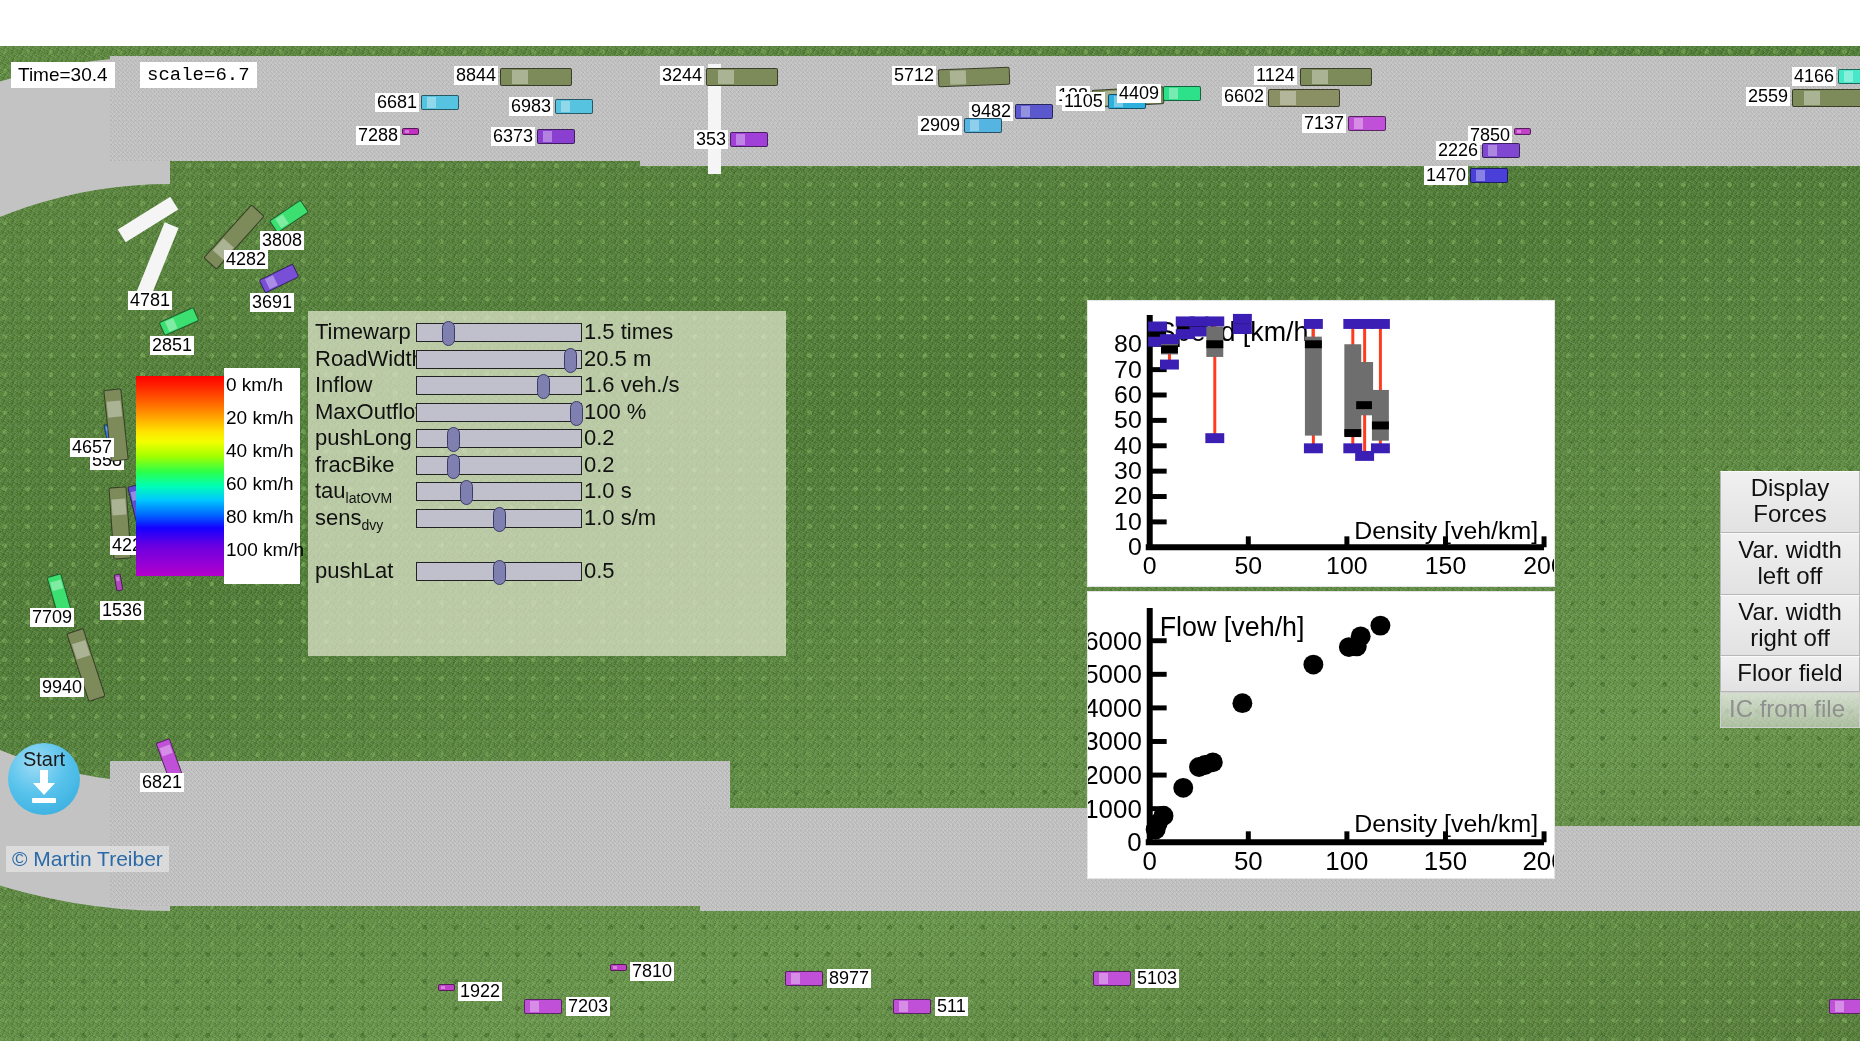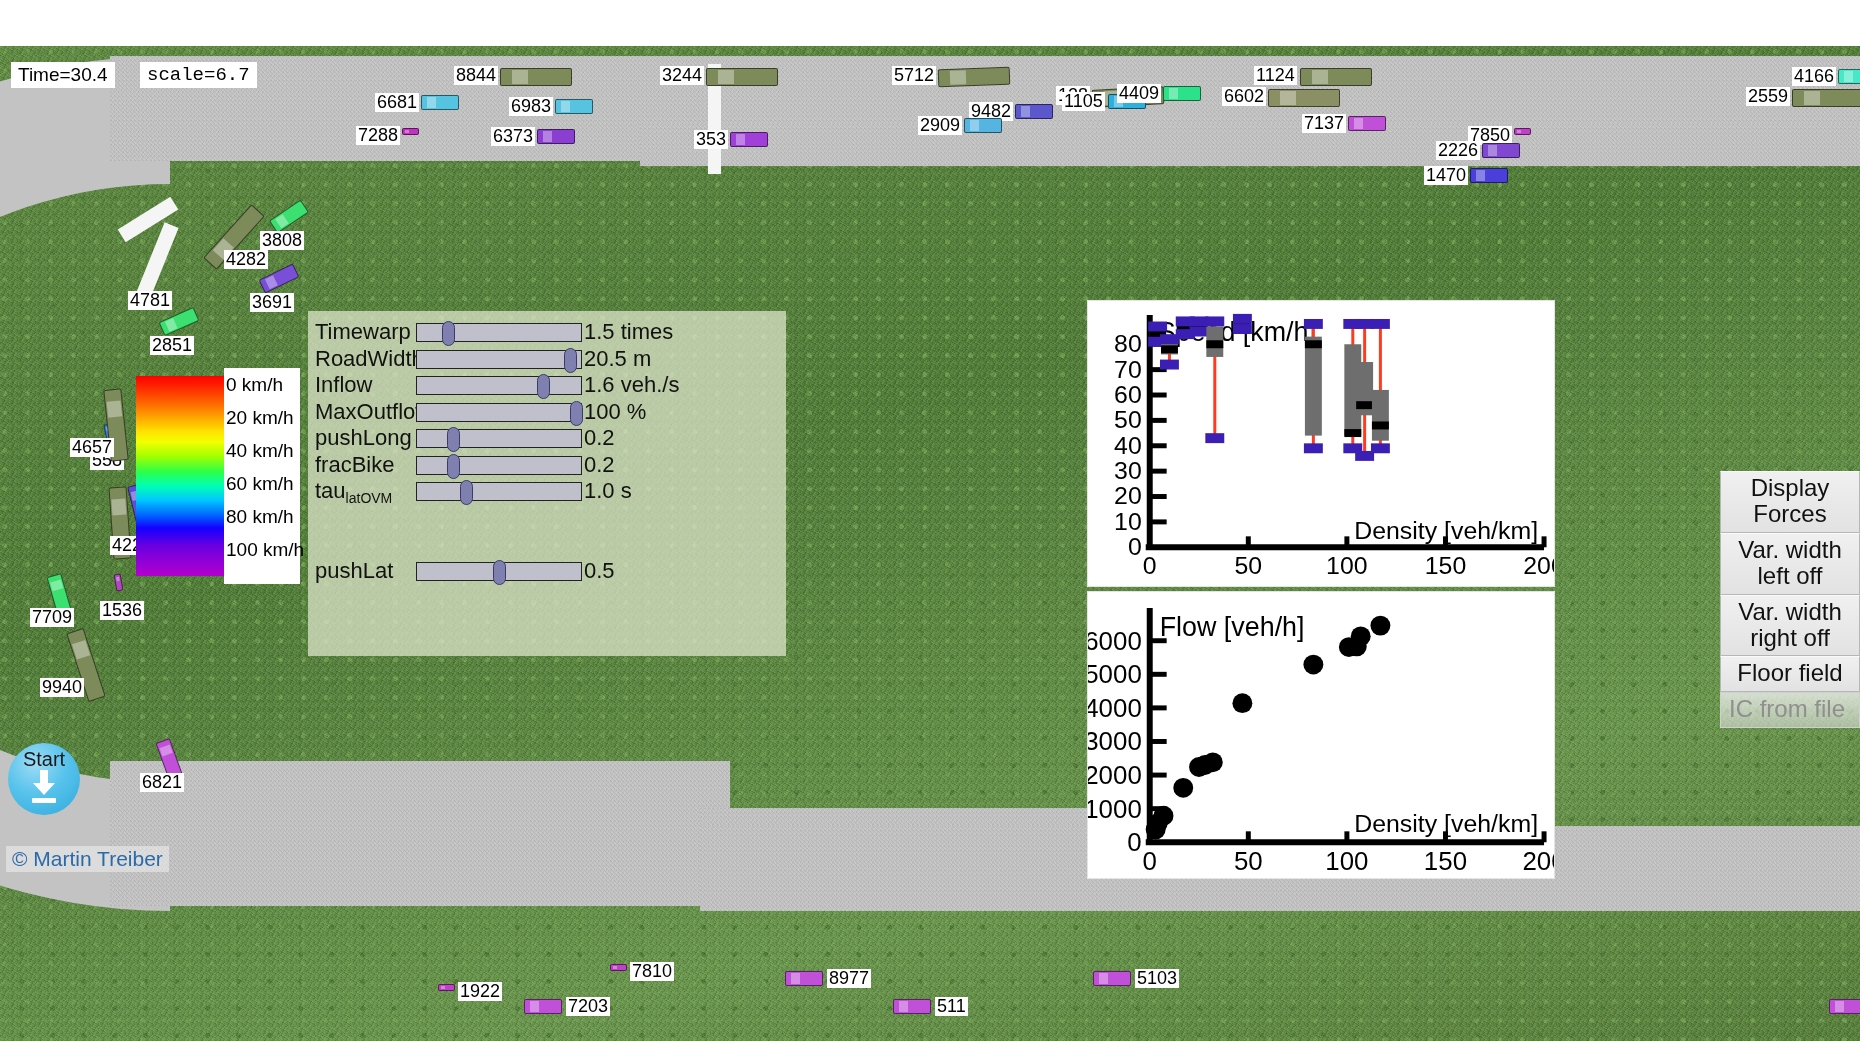--- a/index.html
+++ b/index.html
@@ -463,20 +463,27 @@
             <div class="slider-knob" style="left: calc(22% - 6px);"></div>
           </div>
           <div class="slider-value">0.2</div>
         </div>
         <div class="slider-row" style="top: 167px;">
           <div class="slider-label">tau<sub>latOVM</sub></div>
           <div class="slider-track">
             <div class="slider-knob" style="left: calc(30% - 6px);"></div>
           </div>
           <div class="slider-value">1.0 s</div>
+        </div>
+        <div class="slider-row" style="top: 193.5px;">
+          <div class="slider-label">sens<sub>dvy</sub></div>
+          <div class="slider-track">
+            <div class="slider-knob" style="left: calc(50% - 6px);"></div>
+          </div>
+          <div class="slider-value">1.0 s/m</div>
         </div>
         <div class="slider-row" style="top: 246.5px;">
           <div class="slider-label">pushLat</div>
           <div class="slider-track">
             <div class="slider-knob" style="left: calc(50% - 6px);"></div>
           </div>
           <div class="slider-value">0.5</div>
         </div>
       </div>
 

